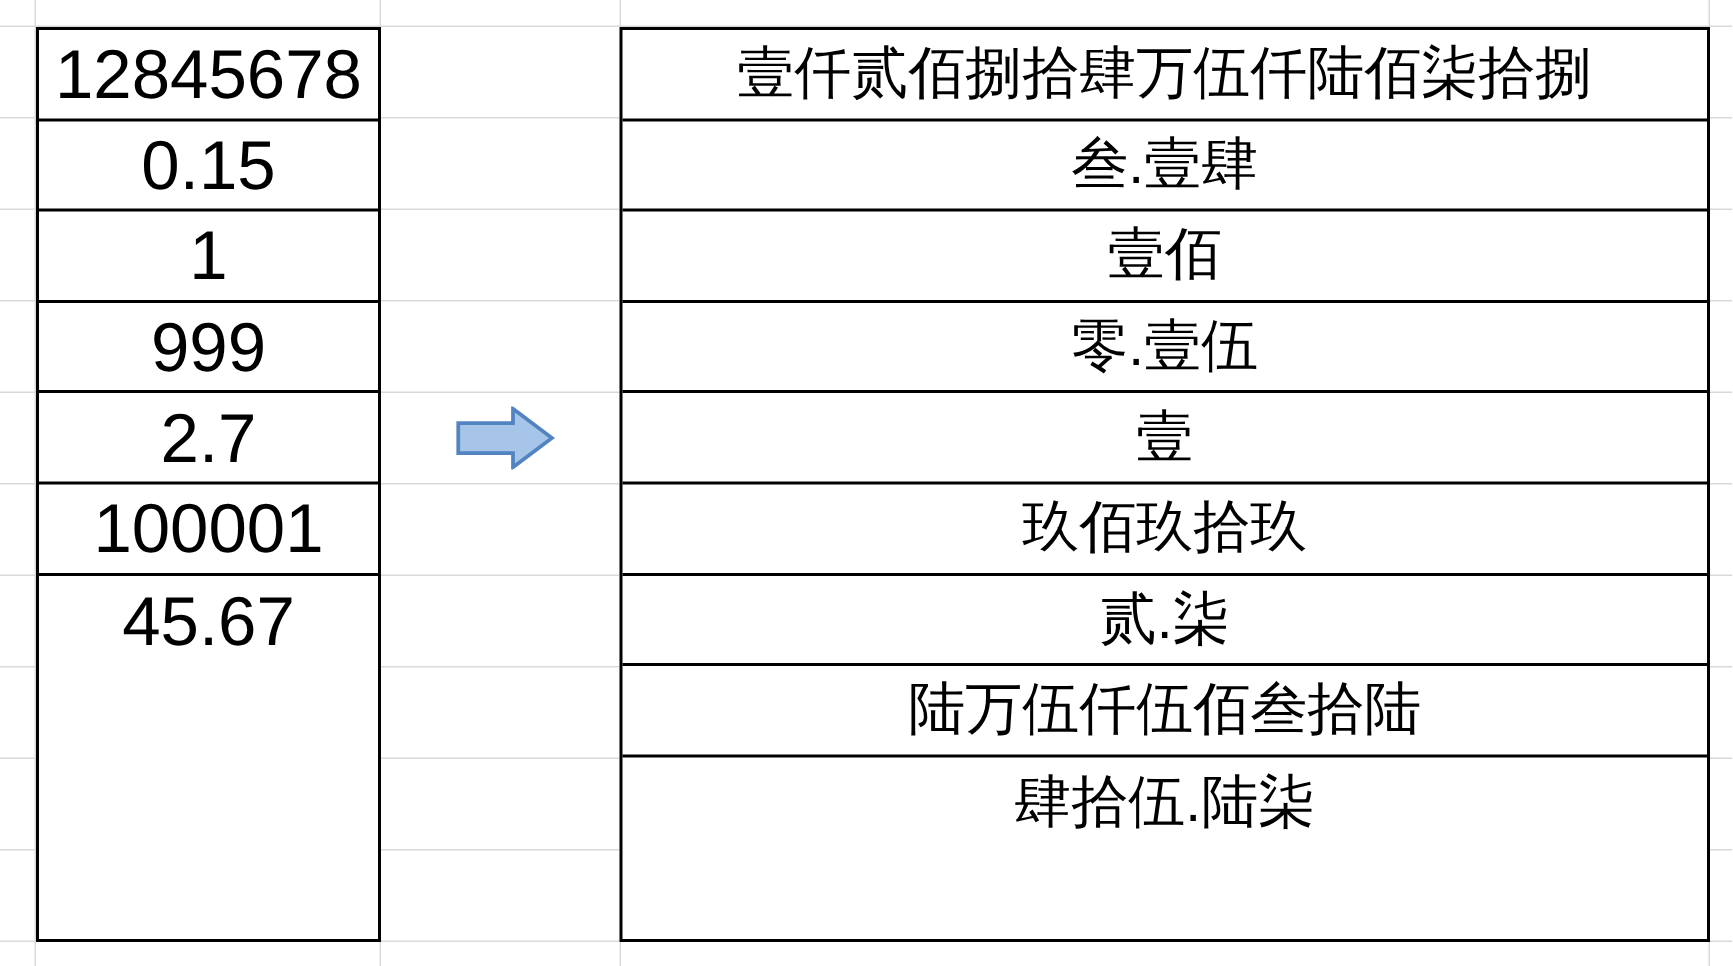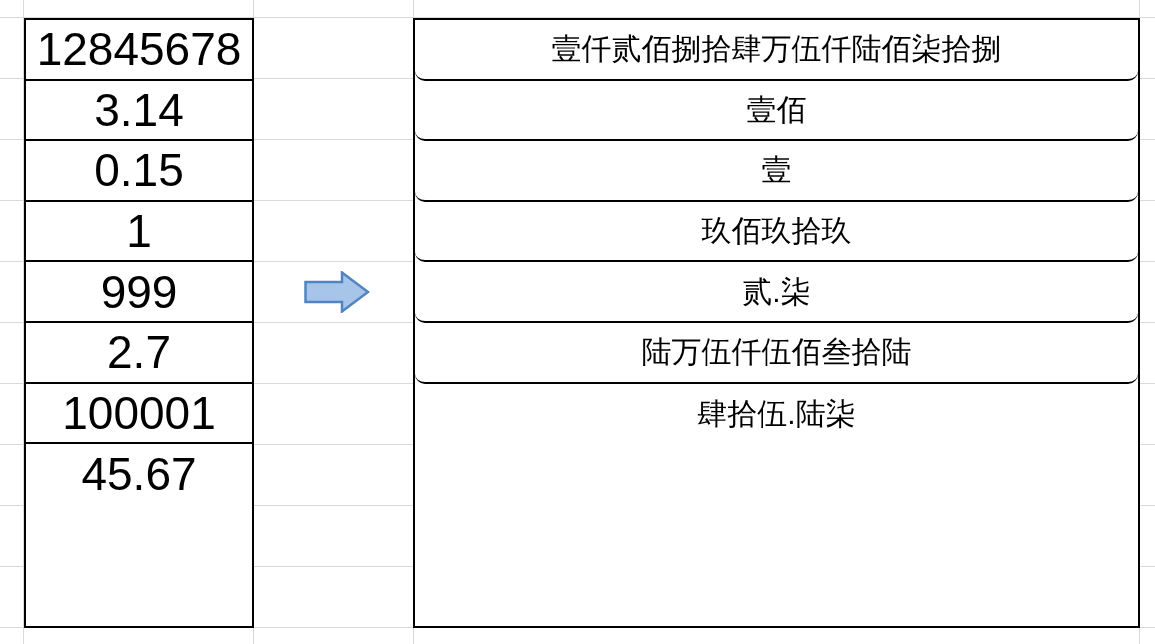--- a/index.html
+++ b/index.html
@@ -48,21 +48,21 @@
     align-items: center;
     justify-content: center;
     border-bottom: 2px solid #000000;
     color: #000000;
     line-height: 1;
     white-space: nowrap;
     overflow: hidden;
   }
   .cell:last-child { border-bottom: none; }
   .cell-num { font-size: 46px; letter-spacing: 0px; }
-  .cell-cjk { font-size: 30px; border-radius: 10px; }
+  .cell-cjk { font-size: 38px; }
   .arrow-shape {
     position: absolute;
     left: 304px;
     top: 271px;
     width: 66px;
     height: 42px;
   }
 </style>
 </head>
 <body>
@@ -81,36 +81,37 @@
   <div class="hgrid" style="top:566px"></div>
   <div class="hgrid" style="top:627px"></div>
 
   <div class="vgrid" style="left:23px"></div>
   <div class="vgrid" style="left:253px"></div>
   <div class="vgrid" style="left:413px"></div>
   <div class="vgrid" style="left:1139px"></div>
 
   <div class="tbl tbl-left">
     <div class="cell cell-num">12845678</div>
-    <div class="cell cell-num">3.14</div>
     <div class="cell cell-num">0.15</div>
     <div class="cell cell-num">1</div>
     <div class="cell cell-num">999</div>
     <div class="cell cell-num">2.7</div>
     <div class="cell cell-num">100001</div>
     <div class="cell cell-num">45.67</div>
   </div>
 
   <svg class="arrow-shape" viewBox="0 0 66 42" aria-hidden="true">
     <polygon points="1.5,11 38,11 38,1.5 64,21 38,40.5 38,31 1.5,31" fill="#a6c5e8" stroke="#5184c0" stroke-width="2.5" stroke-linejoin="miter"></polygon>
   </svg>
 
   <div class="tbl tbl-right">
     <div class="cell cell-cjk">壹仟贰佰捌拾肆万伍仟陆佰柒拾捌</div>
+    <div class="cell cell-cjk">叁.壹肆</div>
     <div class="cell cell-cjk">壹佰</div>
+    <div class="cell cell-cjk">零.壹伍</div>
     <div class="cell cell-cjk">壹</div>
     <div class="cell cell-cjk">玖佰玖拾玖</div>
     <div class="cell cell-cjk">贰.柒</div>
     <div class="cell cell-cjk">陆万伍仟伍佰叁拾陆</div>
     <div class="cell cell-cjk">肆拾伍.陆柒</div>
   </div>
 
 </div>
 
 </body></html>

